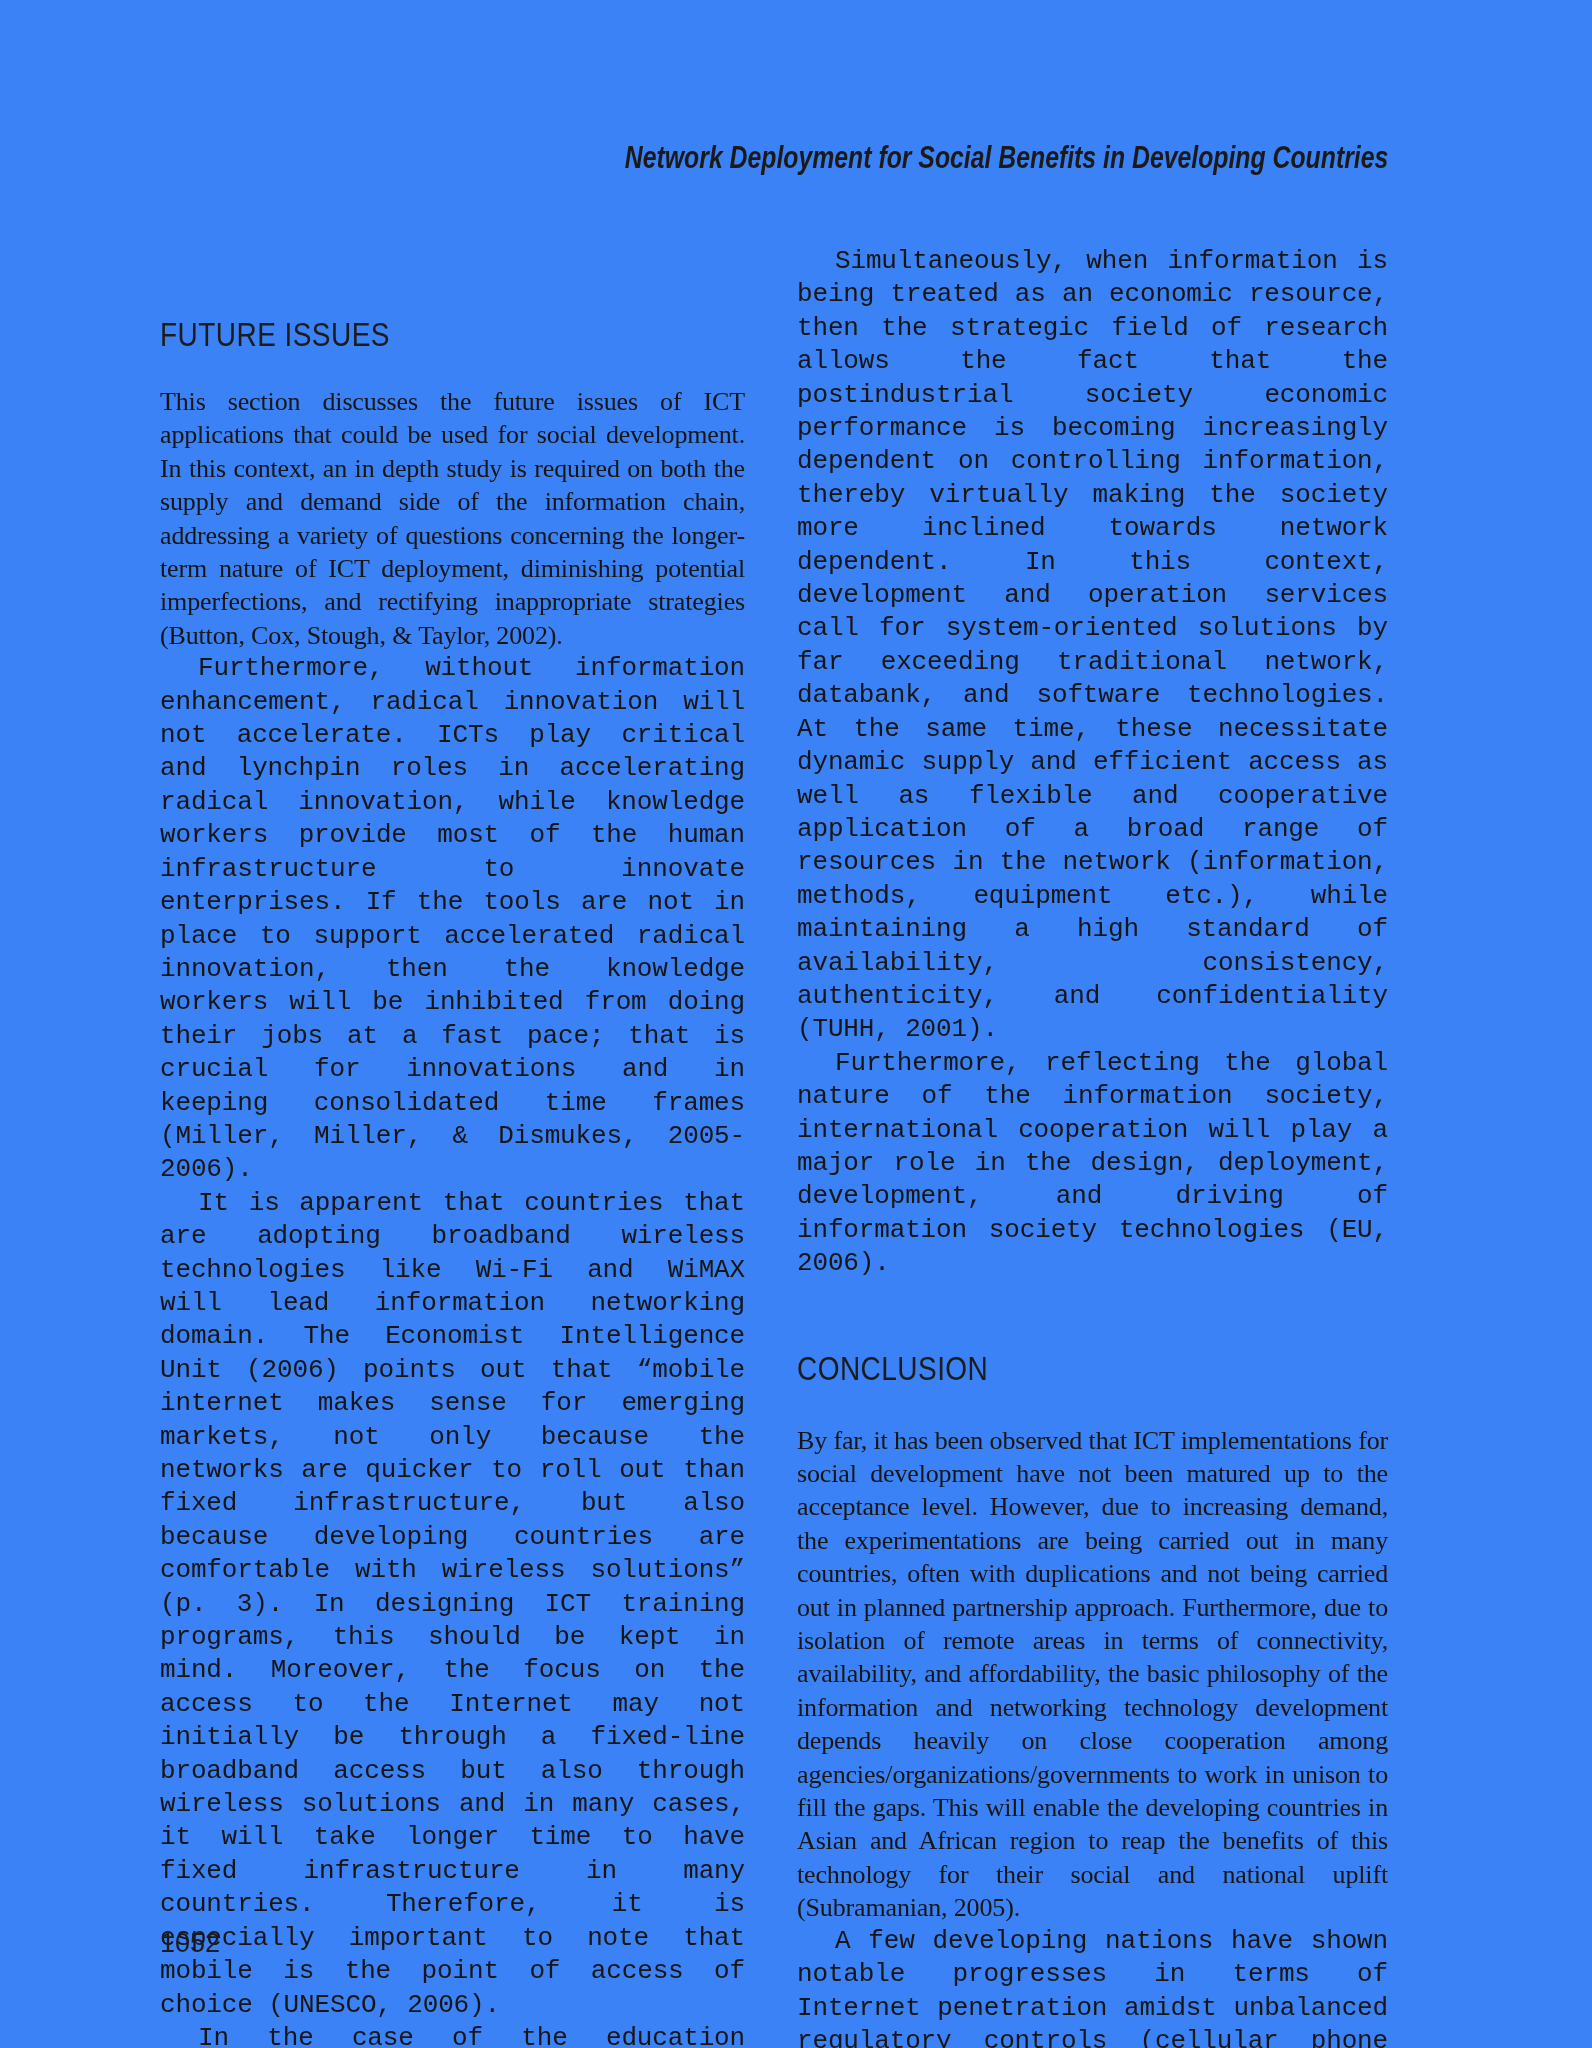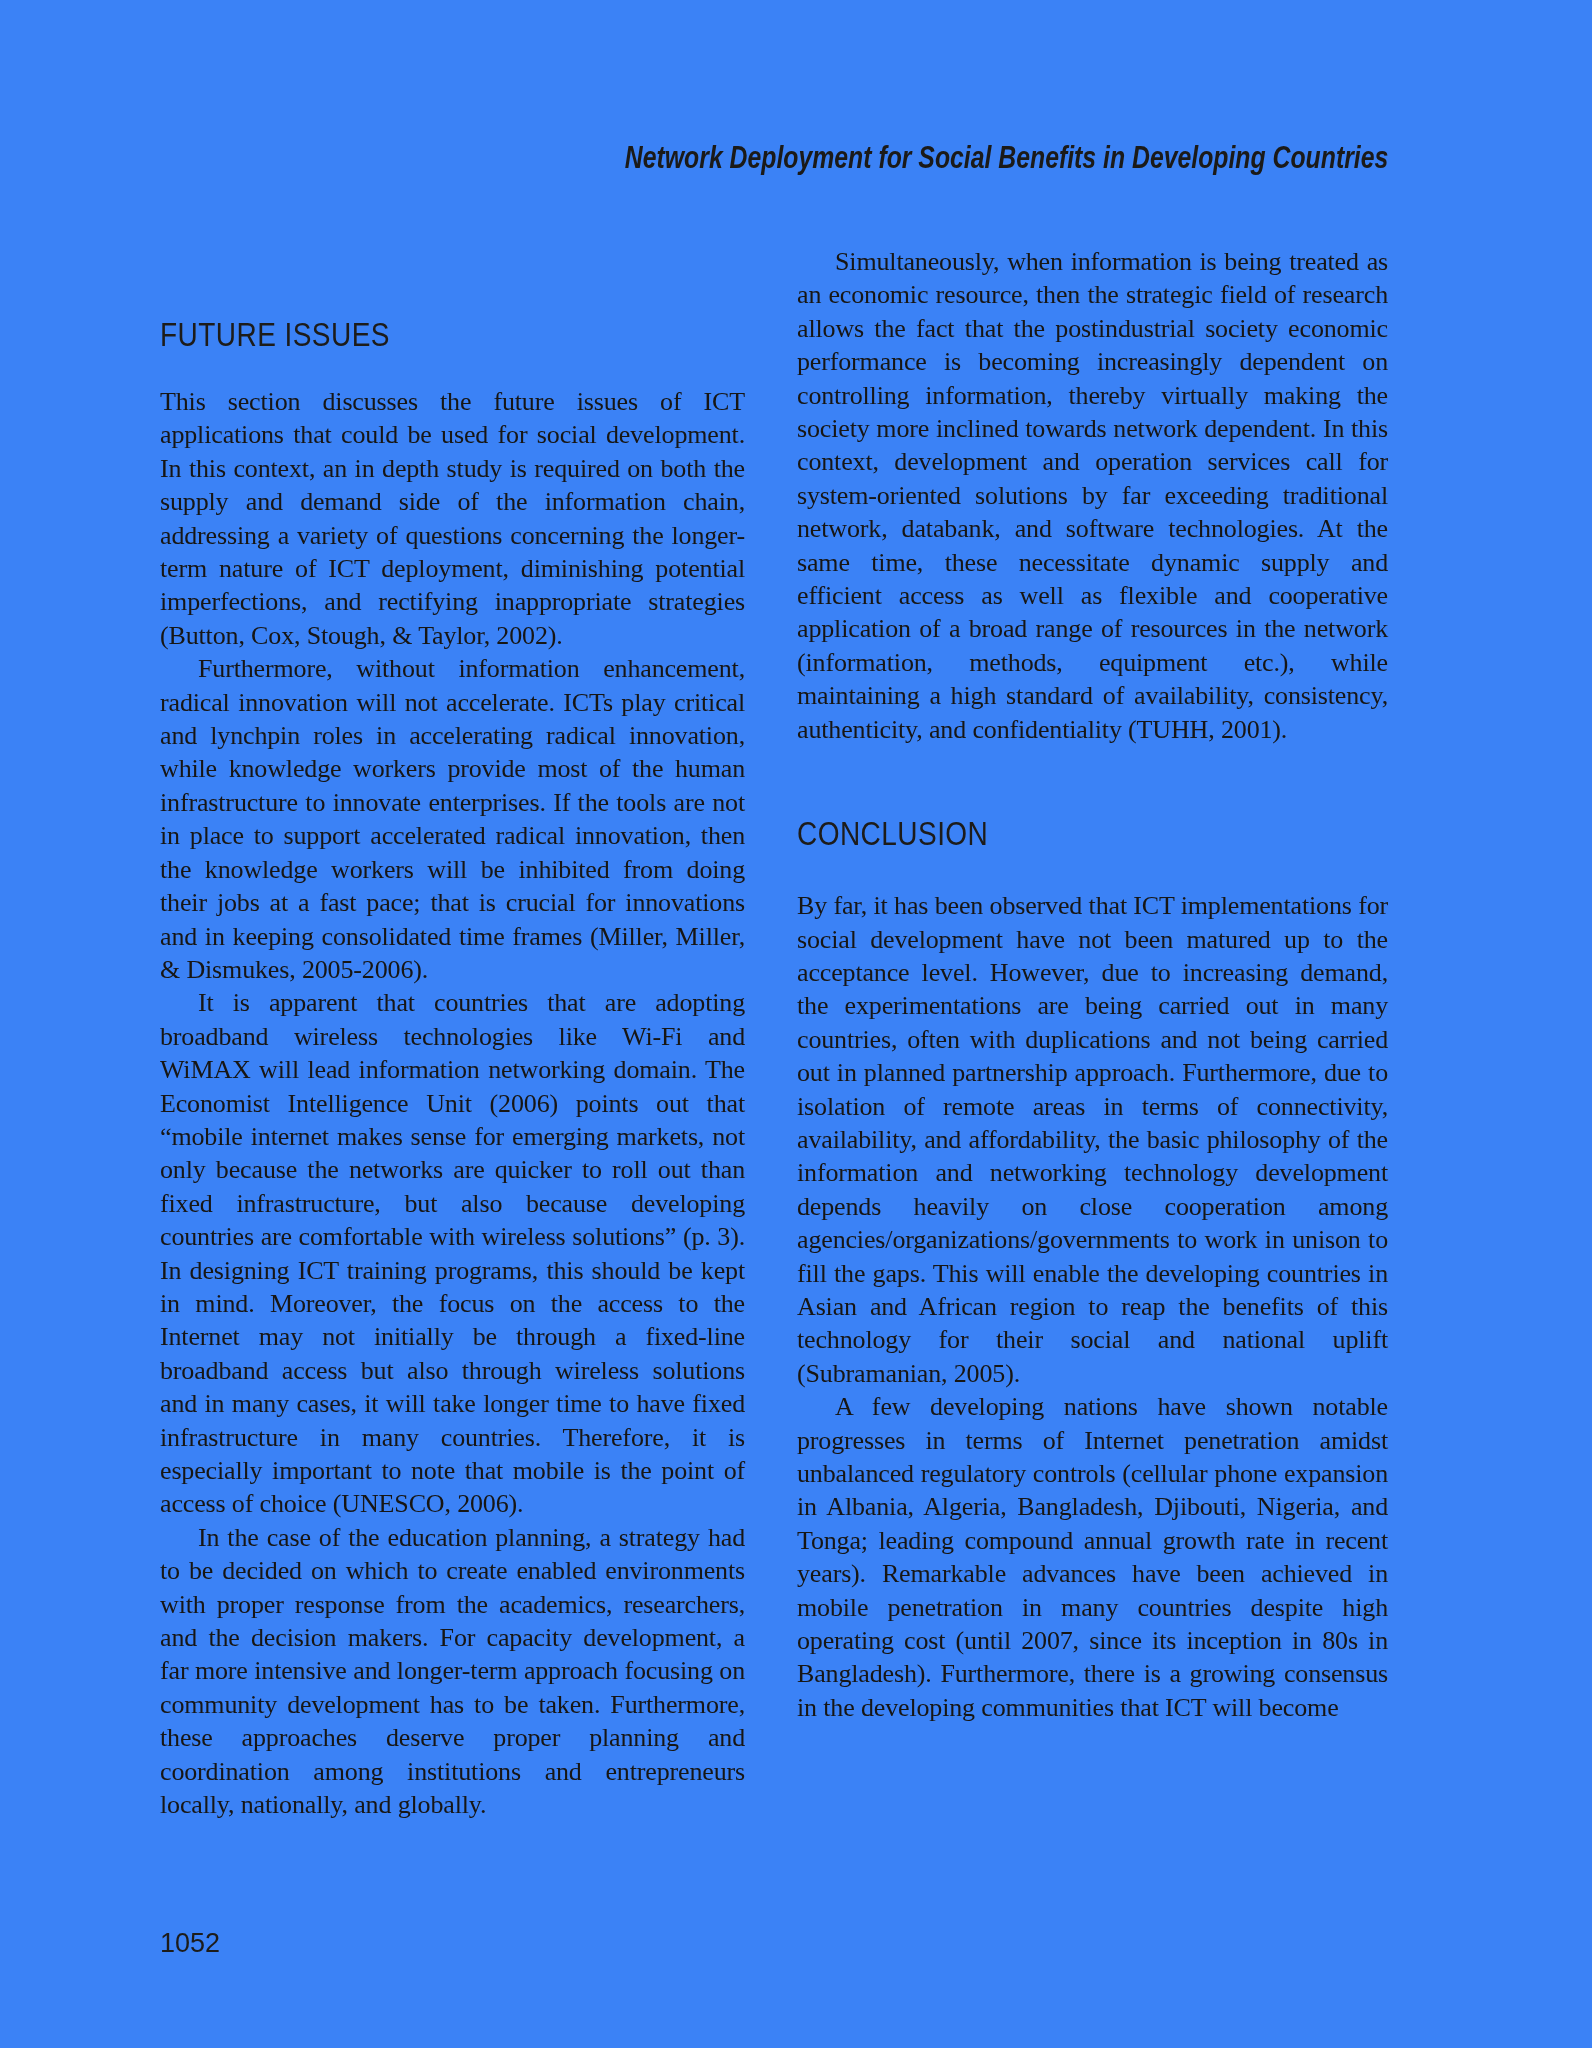--- a/index.html
+++ b/index.html
@@ -54,21 +54,21 @@
     color: #1d1c1a;
     white-space: nowrap;
     text-align: left;
     transform: scaleX(0.85);
     transform-origin: 0 50%;
   }
   .heading-future     { margin: 72px 0 32px 0; }
   .heading-conclusion { margin: 70px 0 37px 0; }
 
   .col p { margin: 0; }
-  .col p.indent { text-indent: 38px; }
+  .col p.indent { text-indent: 38px; font-family: Liberation Mono, monospace; }
 
   .page-number {
     position: absolute;
     left: 160px;
     top: 1928px;
     font-family: Liberation Sans, sans-serif;
     font-size: 27px;
     line-height: 30px;
     color: #1d1c1a;
   }
@@ -91,20 +91,21 @@
 
     <p class="indent">It is apparent that countries that are adopting broadband wireless technologies like Wi-Fi and WiMAX will lead information networking domain. The Economist Intelligence Unit (2006) points out that “mobile internet makes sense for emerging markets, not only because the networks are quicker to roll out than fixed infrastructure, but also because developing countries are comfortable with wireless solutions” (p. 3). In designing ICT training programs, this should be kept in mind. Moreover, the focus on the access to the Internet may not initially be through a fixed-line broadband access but also through wireless solutions and in many cases, it will take longer time to have fixed infrastructure in many countries. Therefore, it is especially important to note that mobile is the point of access of choice (UNESCO, 2006).</p>
 
     <p class="indent">In the case of the education planning, a strategy had to be decided on which to create enabled environments with proper response from the academics, researchers, and the decision makers. For capacity development, a far more intensive and longer-term approach focusing on community development has to be taken. Furthermore, these approaches deserve proper planning and coordination among institutions and entrepreneurs locally, nationally, and globally.</p>
   </div>
 
   <div class="col col-right">
 
     <p class="indent">Simultaneously, when information is being treated as an economic resource, then the strategic field of research allows the fact that the postindustrial society economic performance is becoming increasingly dependent on controlling information, thereby virtually making the society more inclined towards network dependent. In this context, development and operation services call for system-oriented solutions by far exceeding traditional network, databank, and software technologies. At the same time, these necessitate dynamic supply and efficient access as well as flexible and cooperative application of a broad range of resources in the network (information, methods, equipment etc.), while maintaining a high standard of availability, consistency, authenticity, and confidentiality (TUHH, 2001).</p>
 
+    <p class="indent">Furthermore, reflecting the global nature of the information society, international cooperation will play a major role in the design, deployment, development, and driving of information society technologies (EU, 2006).</p>
 
     <h2 class="section-heading heading-conclusion">CONCLUSION</h2>
 
     <p>By far, it has been observed that ICT implementations for social development have not been matured up to the acceptance level. However, due to increasing demand, the experimentations are being carried out in many countries, often with duplications and not being carried out in planned partnership approach. Furthermore, due to isolation of remote areas in terms of connectivity, availability, and affordability, the basic philosophy of the information and networking technology development depends heavily on close cooperation among agencies/organizations/governments to work in unison to fill the gaps. This will enable the developing countries in Asian and African region to reap the benefits of this technology for their social and national uplift (Subramanian, 2005).</p>
 
     <p class="indent">A few developing nations have shown notable progresses in terms of Internet penetration amidst unbalanced regulatory controls (cellular phone expansion in Albania, Algeria, Bangladesh, Djibouti, Nigeria, and Tonga; leading compound annual growth rate in recent years). Remarkable advances have been achieved in mobile penetration in many countries despite high operating cost (until 2007, since its inception in 80s in Bangladesh). Furthermore, there is a growing consensus in the developing communities that ICT will become</p>
   </div>
 
   <div class="page-number">1052</div>
 

